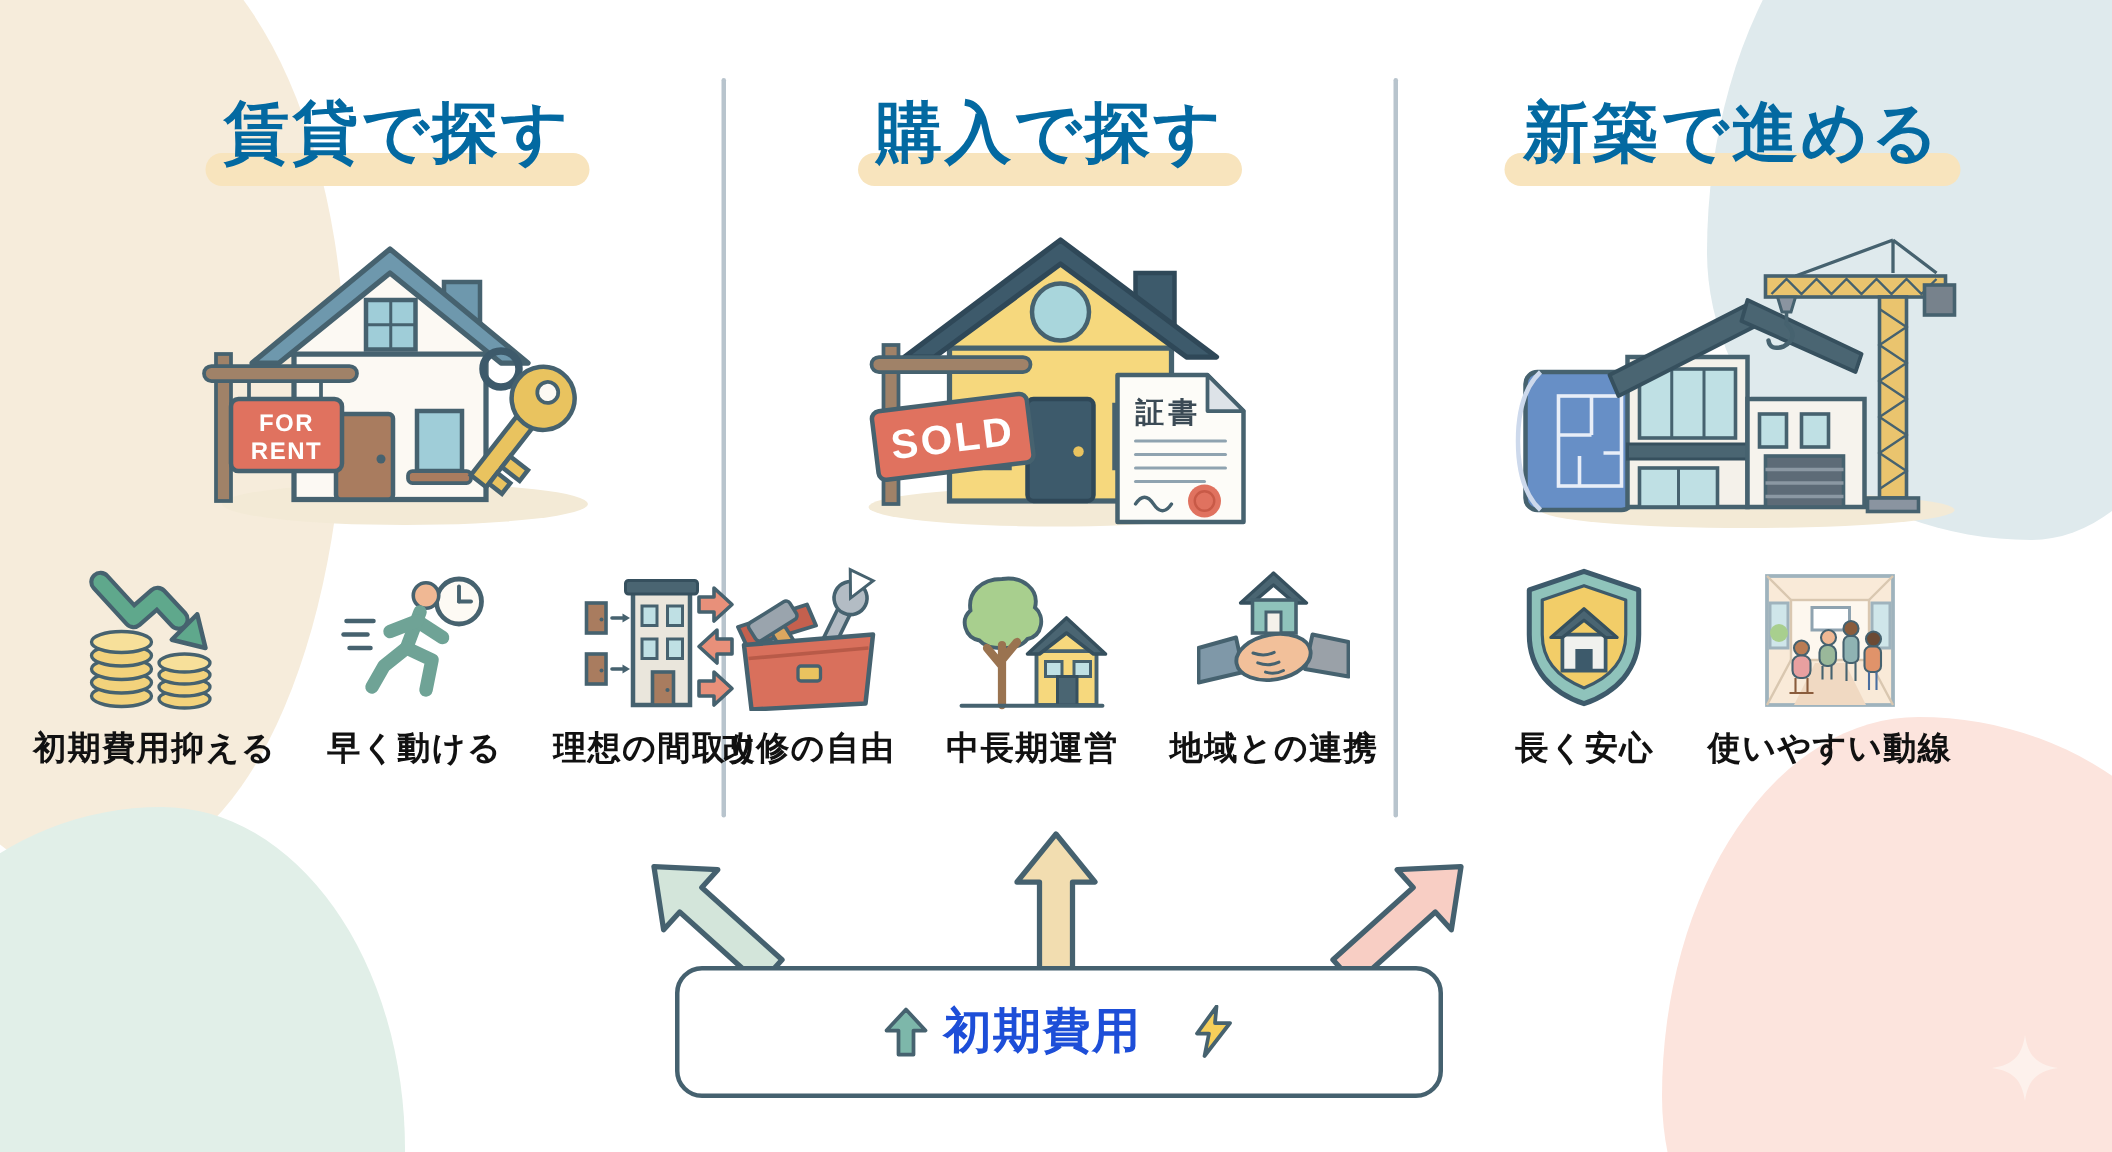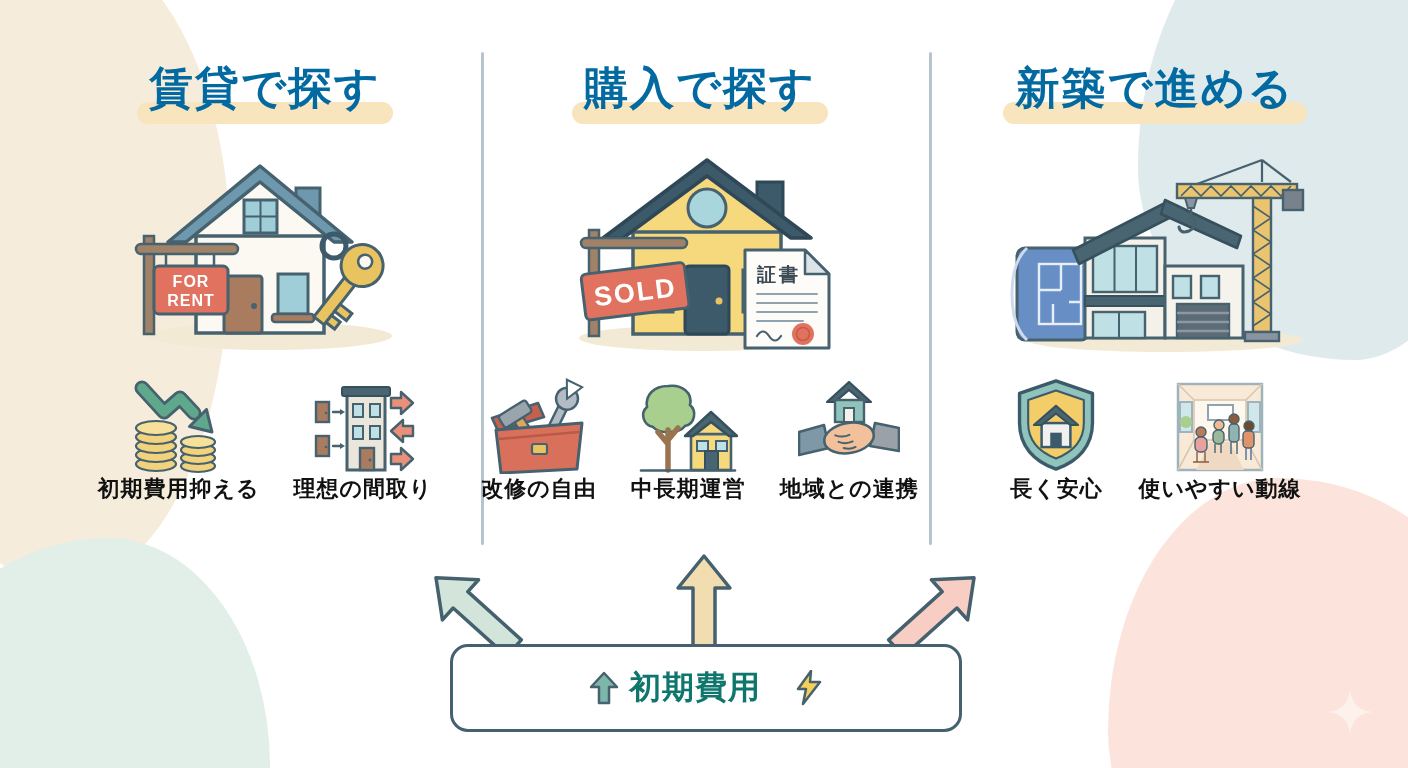--- a/index.html
+++ b/index.html
@@ -26,31 +26,31 @@
   .col-2 { left:490px; width:420px; }
   .col-3 { left:935px; width:440px; }
 
   .title-wrap { position:relative; height:72px; display:flex; align-items:center; }
   .title { position:relative; z-index:1; font-size:44px; font-weight:800; color:#0369a1; letter-spacing:2px; white-space:nowrap; }
   .hl { position:absolute; left:-12px; right:-12px; bottom:0px; height:22px; border-radius:12px; z-index:0; }
 
   .illo { height:224px; margin-top:8px; display:flex; align-items:flex-end; justify-content:center; }
 
   .items { display:flex; align-items:flex-end; gap:34px; margin-top:16px; }
-  .item { display:flex; flex-direction:column; align-items:center; gap:0; }
+  .item { display:flex; flex-direction:column; align-items:center; gap:10px; }
   .item .icon { height:102px; display:flex; align-items:flex-end; justify-content:center; }
   .item .label { font-size:22px; font-weight:800; color:#111; white-space:nowrap; letter-spacing:1px; }
 
   
   .big-arrows { position:absolute; left:410px; top:550px; z-index:1; }
   .legend { position:absolute; left:450px; top:644px; width:512px; height:88px; background:#ffffff;
             border:3.5px solid #45616f; border-radius:18px; display:flex; align-items:center;
             justify-content:center; gap:34px; z-index:2; }
   .legend .entry { display:flex; align-items:center; gap:10px; }
-  .legend .entry .txt { font-size:32px; font-weight:800; color:#0f766e; letter-spacing:1px; white-space:nowrap; }
+  .legend .entry .txt { font-size:32px; font-weight:800; color:#1d4ed8; letter-spacing:1px; white-space:nowrap; }
 
   svg { display:block; }
 </style>
 </head>
 <body>
 
 <div class="stage">
 
   <div class="blob blob-tl" style="background: rgb(246, 236, 219);"></div>
   <div class="blob blob-tr" style="background: rgb(223, 234, 237);"></div>
@@ -113,20 +113,43 @@
                 <ellipse cx="28" cy="59" rx="20" ry="7" fill="#f2d27c"></ellipse>
               <ellipse cx="28" cy="50" rx="20" ry="7" fill="#f7e09a"></ellipse>
               <ellipse cx="70" cy="88" rx="17" ry="6" fill="#f2d27c"></ellipse>
                 <ellipse cx="70" cy="80" rx="17" ry="6" fill="#f2d27c"></ellipse>
               <ellipse cx="70" cy="72" rx="17" ry="6" fill="#f2d27c"></ellipse>
                 <ellipse cx="70" cy="64" rx="17" ry="6" fill="#f7e09a"></ellipse>
             </g>
           </svg>
         </div>
         <div class="label">初期費用抑える</div>
+      </div>
+      <div class="item">
+        <div class="icon">
+          <svg width="100" height="96" viewBox="0 0 100 96">
+            <circle cx="79" cy="23" r="15" fill="#fdfaf4" stroke="#46626f" stroke-width="3.2"></circle>
+            <line x1="79" y1="23" x2="79" y2="13" stroke="#46626f" stroke-width="2.6" stroke-linecap="round"></line>
+            <line x1="79" y1="23" x2="87" y2="23" stroke="#46626f" stroke-width="2.6" stroke-linecap="round"></line>
+            <g stroke="#46626f" stroke-width="3" stroke-linecap="round">
+              <line x1="4" y1="36" x2="22" y2="36"></line>
+                <line x1="2" y1="45" x2="18" y2="45"></line>
+                <line x1="6" y1="54" x2="20" y2="54"></line>
+            </g>
+            <circle cx="57" cy="19" r="8.5" fill="#f0b894" stroke="#46626f" stroke-width="2.4"></circle>
+            <g fill="none" stroke="#6fa396" stroke-width="9" stroke-linecap="round" stroke-linejoin="round">
+              <path d="M53 30 L44 54"></path>
+              <path d="M51 36 L68 47"></path>
+              <path d="M51 36 L33 43"></path>
+              <path d="M44 54 L61 62 L57 82"></path>
+              <path d="M44 54 L29 66 L21 80"></path>
+            </g>
+          </svg>
+        </div>
+        <div class="label">早く動ける</div>
       </div>
       <div class="item">
         <div class="icon">
           <svg width="104" height="96" viewBox="0 0 104 96">
             <rect x="36" y="16" width="38" height="76" fill="#eae6dc" stroke="#46626f" stroke-width="3"></rect>
             <rect x="31" y="9" width="48" height="9" rx="2" fill="#4a6572" stroke="#36505e" stroke-width="2"></rect>
             <g fill="#bfe0e4" stroke="#46626f" stroke-width="2">
               <rect x="42" y="26" width="10" height="13"></rect>
                 <rect x="59" y="26" width="10" height="13"></rect>
               <rect x="42" y="48" width="10" height="13"></rect>

